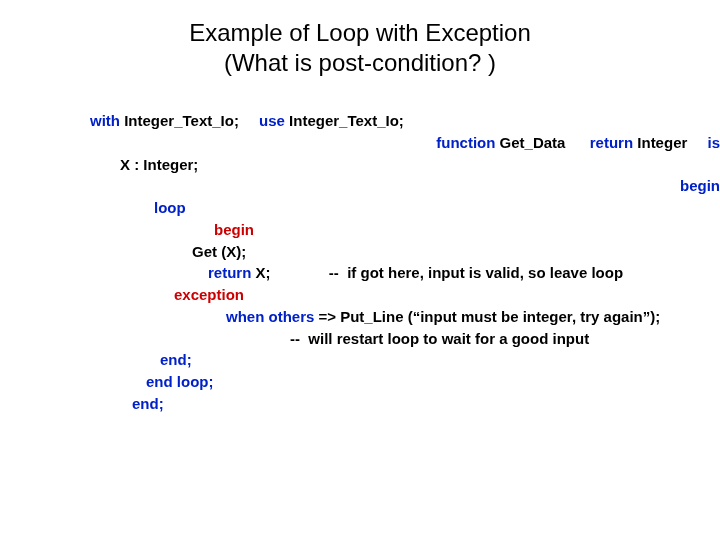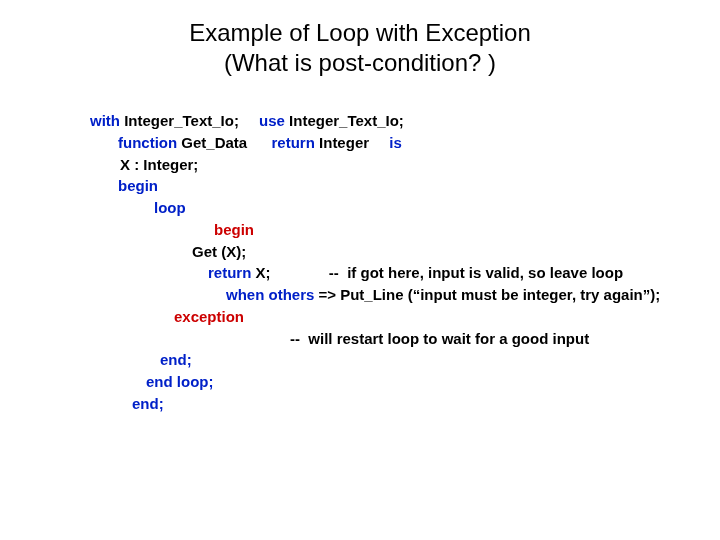--- a/index.html
+++ b/index.html
@@ -29,21 +29,21 @@
     margin-left: 74px;
     margin-top: 32px;
     font-size: 15px;
     line-height: 1.45;
   }
   .kw { color: #0020c8; font-weight: bold; margin-left: 16px; }
   .plain { color: #000; font-weight: bold; }
   .red { color: #cc0000; font-weight: bold; }
   .cmt { color: #000; font-weight: bold; margin-top: 30px; }
   .row { white-space: pre; }
-  .i1 { padding-left: 28px; }
+  .i1 { padding-left: 28px; text-align: right; }
   .i2 { padding-left: 46px; }
   .i3 { padding-left: 64px; }
   .i4 { padding-left: 140px; }
   .i5 { padding-left: 118px; }
   .i6 { padding-left: 136px; }
   .i7 { padding-left: 216px; }
   .i8 { padding-left: 70px; }
   .i9 { padding-left: 56px; }
   .i10 { padding-left: 42px; }
 </style>
@@ -68,23 +68,23 @@
     <div class="row i1"><span class="kw">begin</span></div>
 
     <div class="row i3"><span class="kw">loop</span></div>
 
     <div class="row i4"><span class="red">begin</span></div>
 
     <div class="row i5"><span class="plain">Get (X);</span></div>
 
     <div class="row i5"><span class="kw">return </span><span class="plain">X;</span><span class="cmt">              --  if got here, input is valid, so leave loop</span></div>
 
+    <div class="row" style="padding-left:100px"><span class="red">exception</span></div>
+
     <div class="row i6"><span class="kw">when others </span><span class="plain">=&gt; Put_Line (“input must be integer, try again”);</span></div>
-
-    <div class="row" style="padding-left:100px"><span class="red">exception</span></div>
 
     <div class="row i7"><span class="cmt">--  will restart loop to wait for a good input</span></div>
 
     <div class="row i8"><span class="kw">end;</span></div>
 
     <div class="row i9"><span class="kw">end loop;</span></div>
 
     <div class="row i10"><span class="kw">end;</span></div>
 
   </div>

